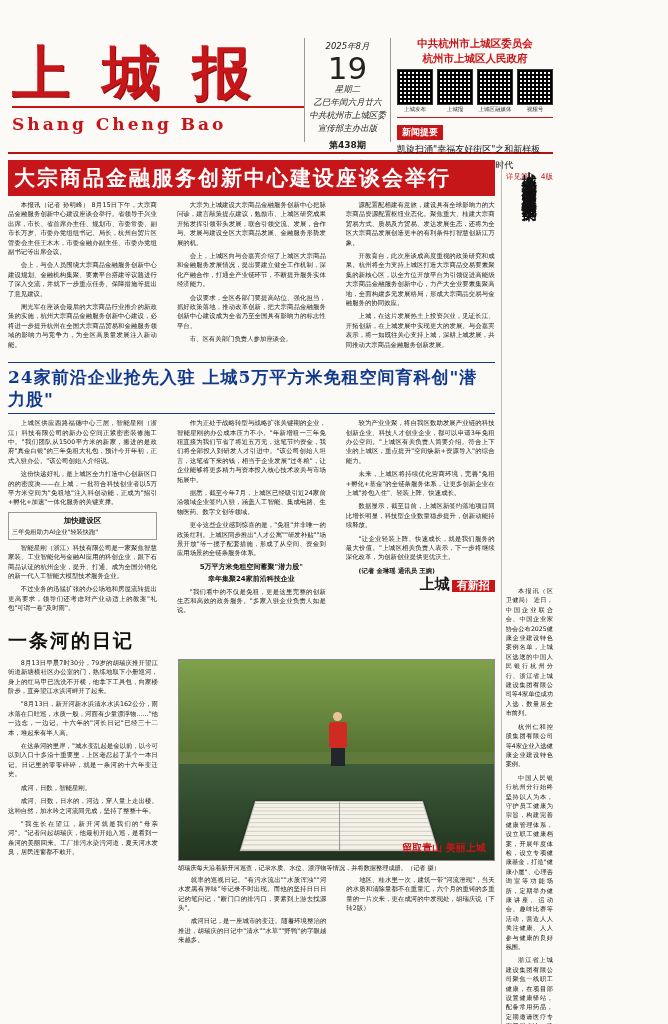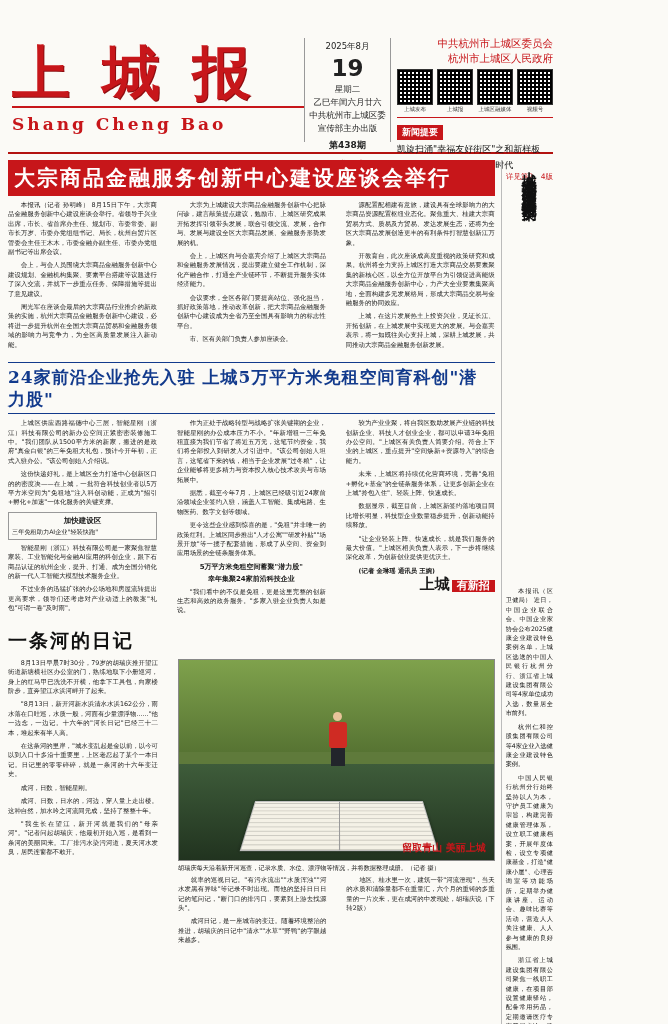--- a/index.html
+++ b/index.html
@@ -25,28 +25,28 @@
     color:#c7161a;font-family:"DejaVu Serif","Liberation Serif",serif;
     font-weight:bold;font-size:17px;letter-spacing:3px;margin-top:6px;
   }
   .logo-rule{width:292px;height:2px;background:#c7161a;margin:2px 0 0 0;}
 
   .date-block{
     width:120px;border-left:1px solid #999;border-right:1px solid #999;
     padding:2px 4px;text-align:center;font-size:8px;line-height:13px;color:#222;
     margin-top:4px;height:104px;box-sizing:border-box;
   }
-  .date-big{font-size:23px;font-weight:bold;line-height:26px;margin:2px 0;}
-  .date-sub{font-size:8.5px;}
+  .date-big{font-size:31px;font-weight:normal;line-height:26px;margin:2px 0;}
+  .date-sub{font-size:8.5px;font-style:italic;}
   .date-issue{font-size:9px;margin-top:4px;font-weight:bold;}
   .hotline{margin-top:6px;font-size:8.5px;color:#c7161a;font-weight:bold;}
   .hotline-num{font-size:13px;color:#c7161a;font-weight:bold;letter-spacing:1px;}
 
   .qr-block{flex:1;padding-left:6px;margin-top:2px;}
-  .org-line{color:#c7161a;font-weight:normal;font-size:10.5px;text-align:right;line-height:15px;}
+  .org-line{color:#c7161a;font-weight:bold;font-size:10.5px;text-align:center;line-height:15px;}
   .qr-row{display:flex;gap:4px;justify-content:center;margin-top:3px;}
   .qr{width:34px;height:34px;background:
       repeating-linear-gradient(0deg,#000 0 2px,#fff 2px 4px),
       repeating-linear-gradient(90deg,#000 0 2px,rgba(255,255,255,0) 2px 4px);
       background-blend-mode:multiply;border:1px solid #333;}
   .qr-cap{font-size:5.5px;text-align:center;color:#333;margin-top:1px;}
   .news-brief{margin-top:4px;border-top:1px solid #c7161a;padding-top:2px;}
   .nb-title{background:#c7161a;color:#fff;font-size:9px;font-weight:bold;display:inline-block;padding:1px 5px;}
   .nb-item{font-size:9px;line-height:14px;color:#111;margin-top:2px;}
   .nb-page{font-size:7.5px;color:#c7161a;text-align:right;}

